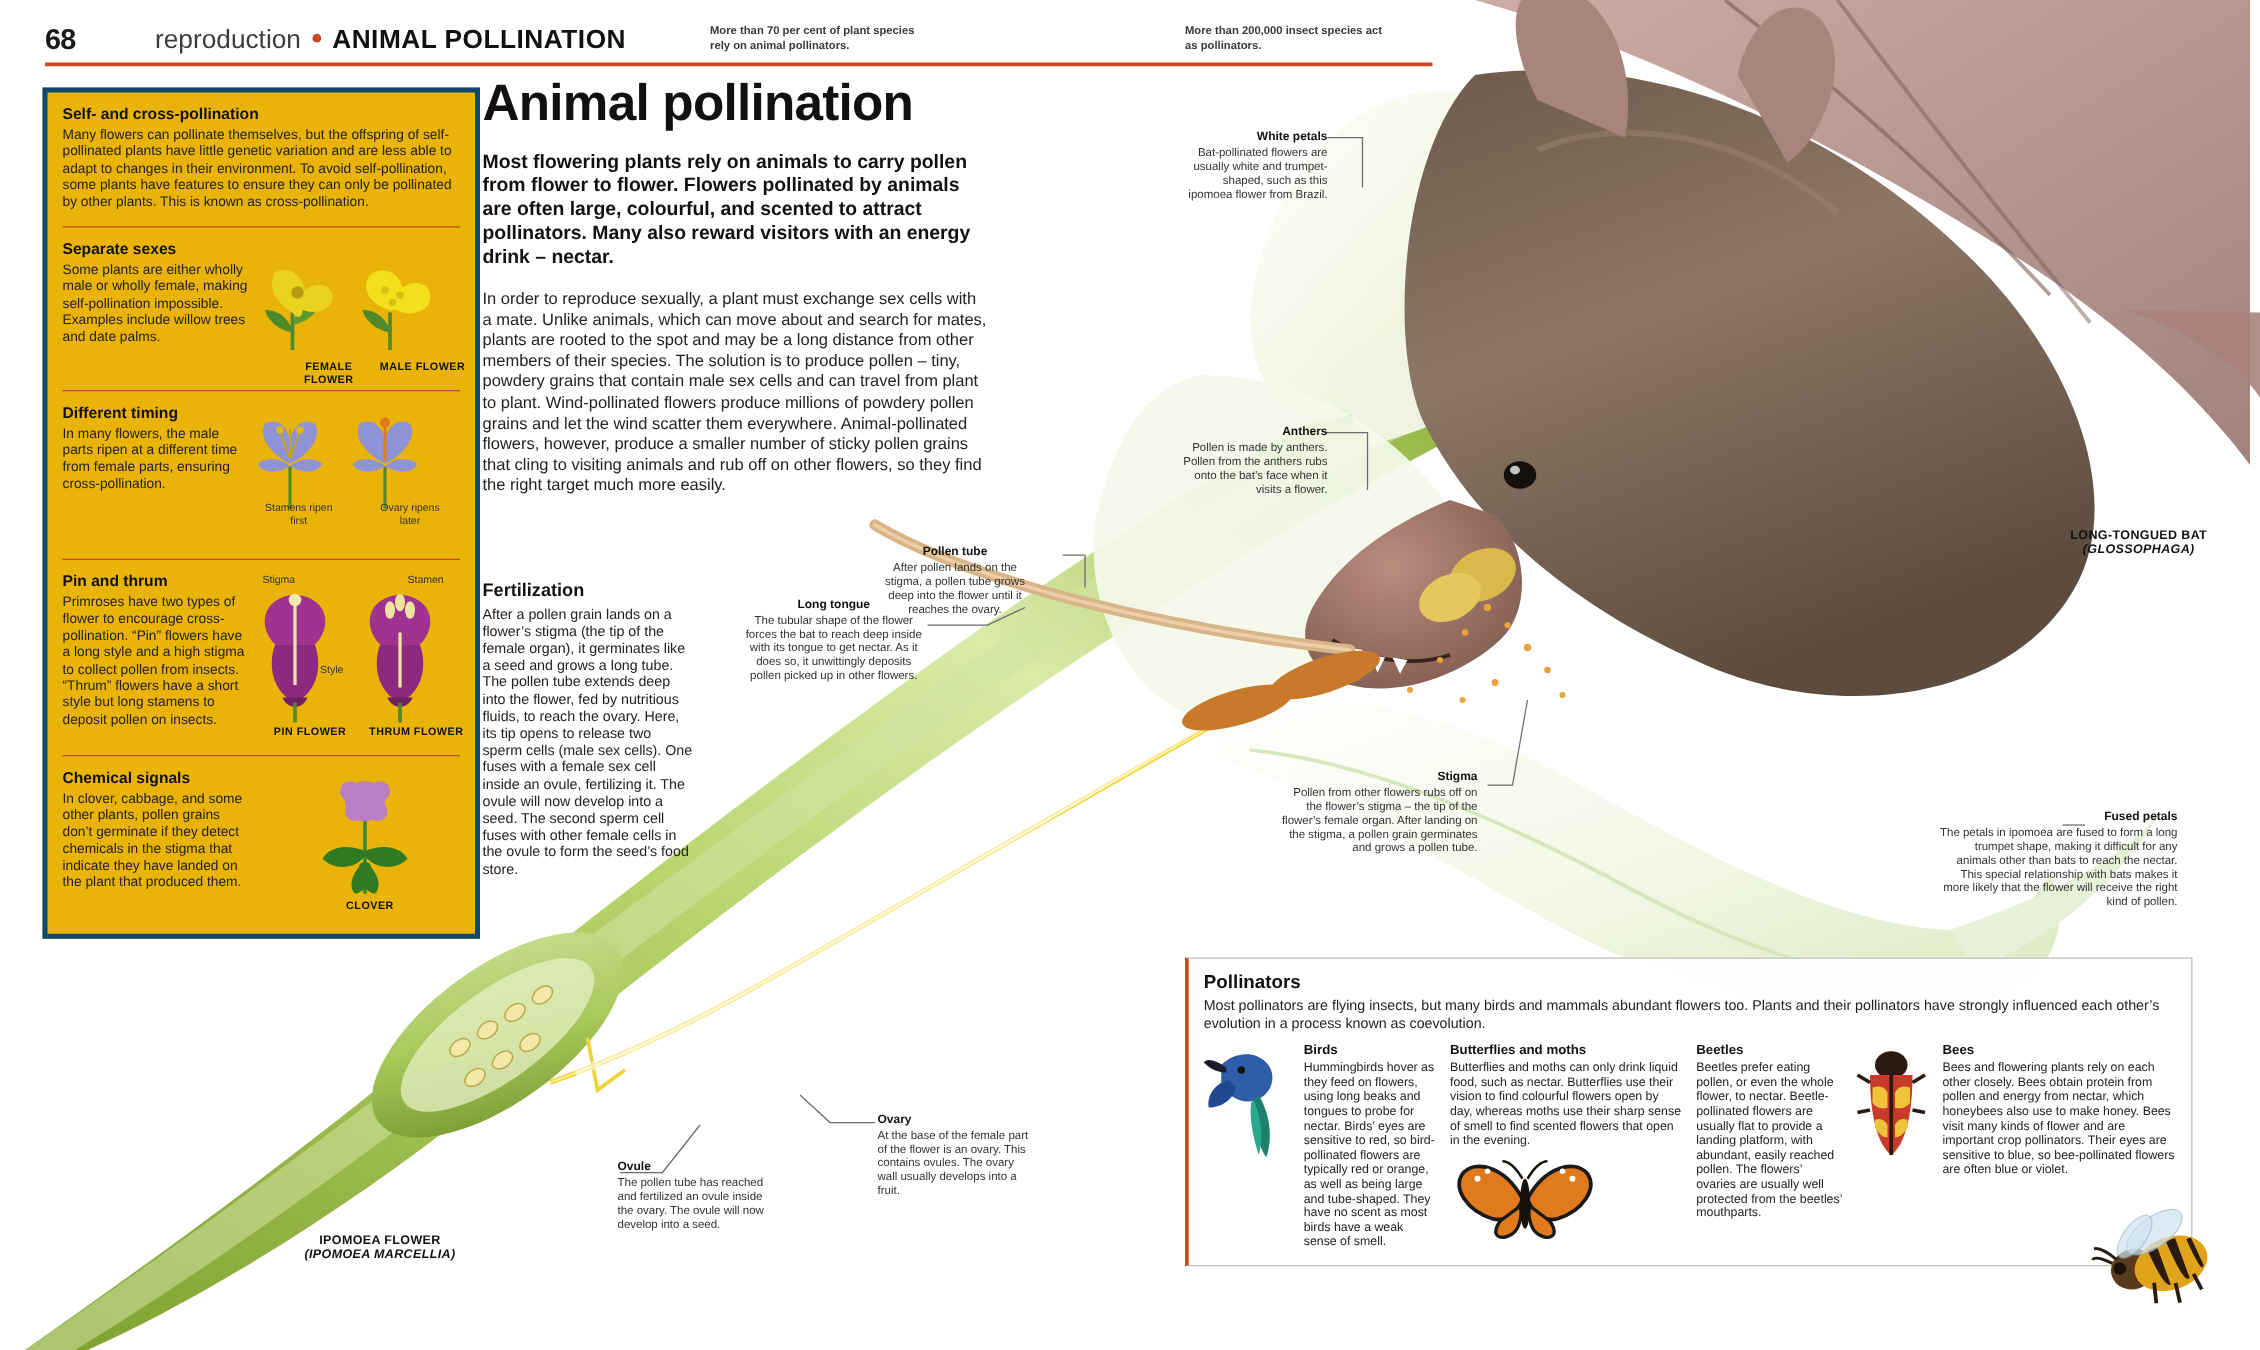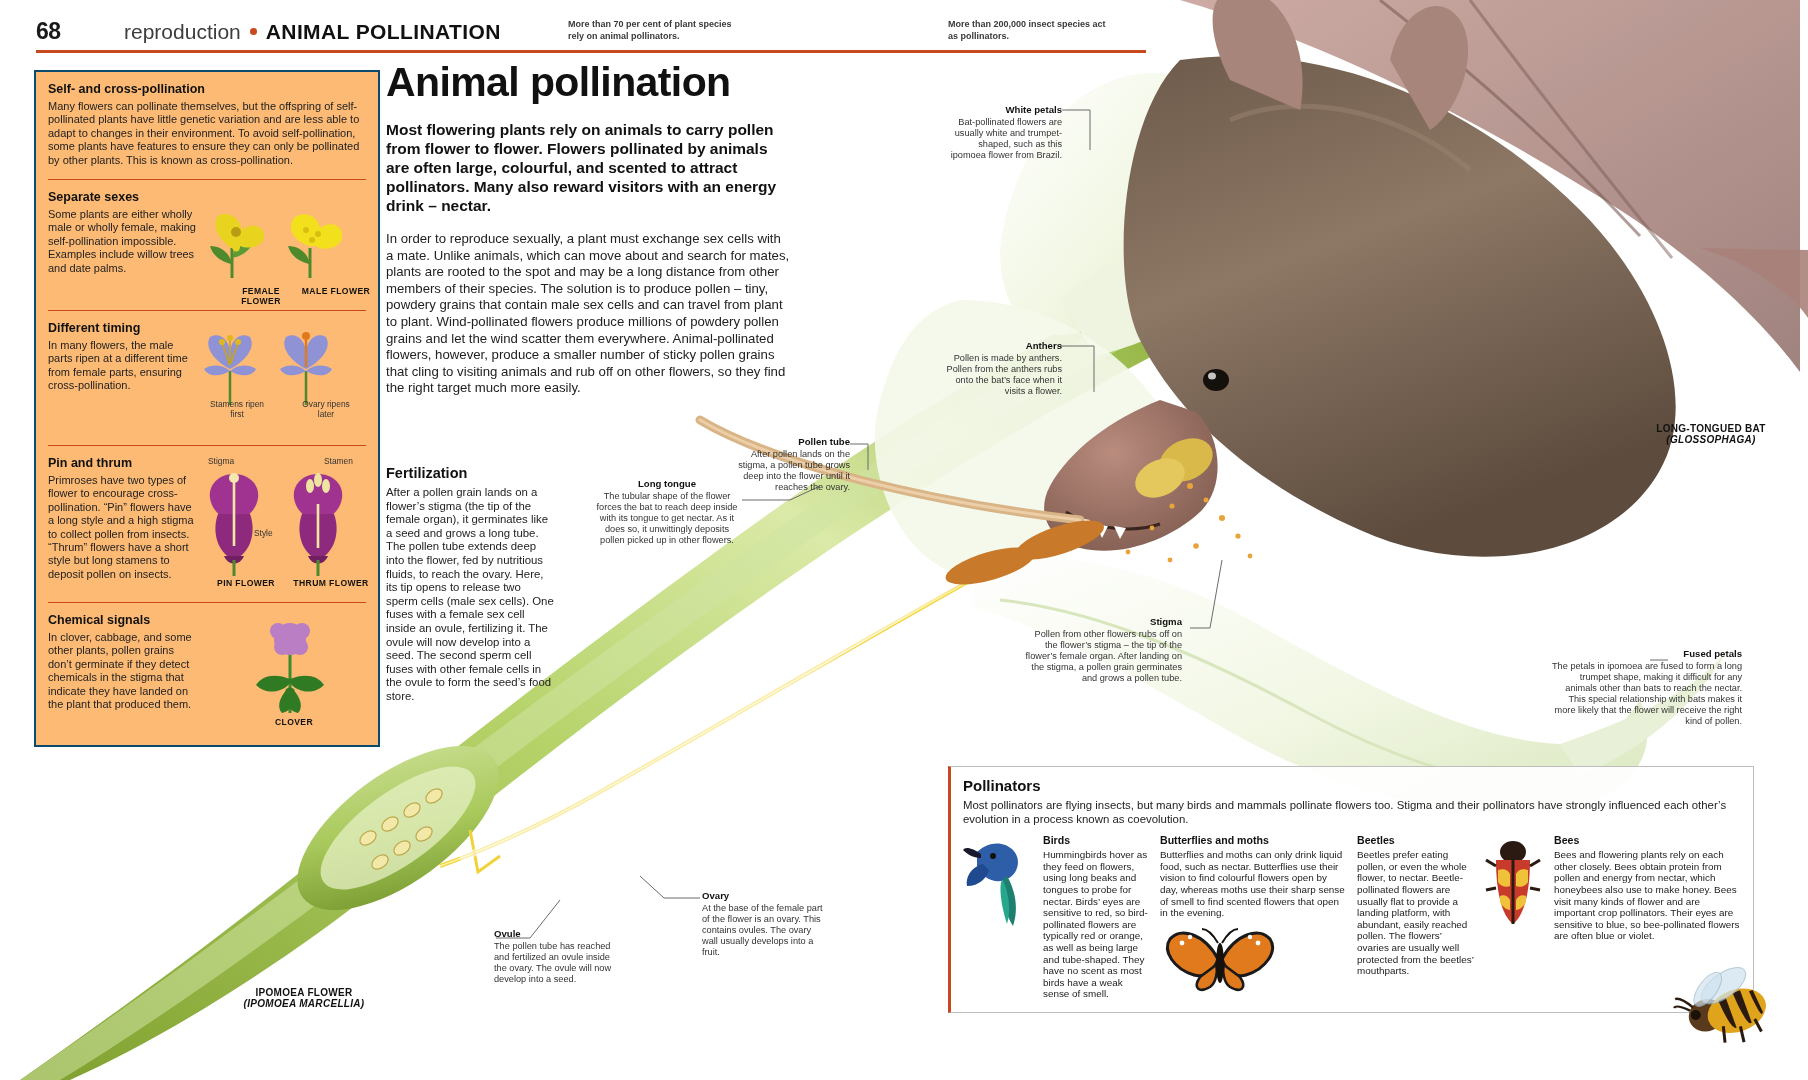--- a/index.html
+++ b/index.html
@@ -17,21 +17,21 @@
   .folio{position:absolute;left:36px;top:18px;font-size:23px;font-weight:bold;letter-spacing:-0.5px;}
   .chaptertitle{position:absolute;left:76px;top:20px;font-size:21px;color:#3d3d3d;font-weight:normal;margin-left:48px;}
   .chaptertitle .sec{color:#111;font-weight:bold;letter-spacing:0.4px;}
   .dot{display:inline-block;width:7px;height:7px;border-radius:50%;background:#c8481f;vertical-align:middle;margin:0 9px 3px 9px;}
   .rule{position:absolute;left:36px;top:50px;width:1110px;height:3px;background:#c8481f;}
   .hdrfact{position:absolute;font-size:9px;line-height:12px;color:#3a3a3a;font-weight:bold;width:170px;}
   .hf1{left:568px;top:18px;}
   .hf2{left:948px;top:18px;}
 
   
-  .leftcol{position:absolute;left:34px;top:70px;width:342px;border:2px solid #0c4a6e;background:#fdba74;padding:0;}
+  .leftcol{position:absolute;left:34px;top:70px;width:342px;border:4px solid #0c4a6e;background:#eab308;padding:0;}
   .lc-inner{padding:10px 12px 14px 12px;}
   .lc-h{font-size:12.5px;font-weight:bold;margin:0 0 4px 0;color:#111;}
   .lc-p{font-size:11px;line-height:13.4px;color:#222;margin:0;}
   .lc-div{height:1px;background:#c8481f;margin:12px 0 10px 0;}
   .blk{position:relative;}
   .blk .txt{width:150px;}
   .figbox{position:absolute;right:0;top:0;}
   .caption{font-size:8.6px;font-weight:bold;letter-spacing:0.4px;text-align:center;color:#111;}
   .minilabel{font-size:8.4px;color:#333;line-height:10px;}
 
@@ -379,21 +379,21 @@
   <div class="ann r" style="left:944px;top:104px;width:118px;">
     <span class="t">White petals</span>
     <span>Bat-pollinated flowers are usually white and trumpet-shaped, such as this ipomoea flower from Brazil.</span>
   </div>
 
   <div class="ann r" style="left:944px;top:340px;width:118px;">
     <span class="t">Anthers</span>
     <span>Pollen is made by anthers. Pollen from the anthers rubs onto the bat’s face when it visits a flower.</span>
   </div>
 
-  <div class="ann r" style="left:730px;top:436px;width:120px;">
+  <div class="ann r" style="left:704px;top:436px;width:120px;text-align:center;">
     <span class="t">Pollen tube</span>
     <span>After pollen lands on the stigma, a pollen tube grows deep into the flower until it reaches the ovary.</span>
   </div>
 
   <div class="ann c" style="left:592px;top:478px;width:150px;">
     <span class="t">Long tongue</span>
     <span>The tubular shape of the flower forces the bat to reach deep inside with its tongue to get nectar. As it does so, it unwittingly deposits pollen picked up in other flowers.</span>
   </div>
 
   <div class="ann r" style="left:1020px;top:616px;width:162px;">
@@ -421,21 +421,21 @@
     <i>(GLOSSOPHAGA)</i>
   </div>
   <div class="photocap" style="left:222px;top:988px;width:164px;">
     <span>IPOMOEA FLOWER</span><br>
     <i>(IPOMOEA MARCELLIA)</i>
   </div>
 
   <div class="poll">
     <div class="poll-in">
       <h3>Pollinators</h3>
-      <p class="lead">Most pollinators are flying insects, but many birds and mammals pollinate flowers too. Stigma and their pollinators have strongly influenced each other’s evolution in a process known as coevolution.</p>
+      <p class="lead">Most pollinators are flying insects, but many birds and mammals abundant flowers too. Plants and their pollinators have strongly influenced each other’s evolution in a process known as coevolution.</p>
       <div class="pcols">
         <div class="pcol">
           <div style="display:flex;gap:6px;">
             <svg width="74" height="96" viewBox="0 0 74 96" style="flex:none;margin-top:2px;">
               <path d="M14,16 C24,6 40,4 50,14 C58,22 56,36 46,42 C34,50 18,42 14,30 Z" fill="#2f5ea8"></path>
               <path d="M20,28 C10,30 2,40 4,50 C16,50 24,42 26,34 Z" fill="#1f4a8f"></path>
               <path d="M44,40 C52,54 56,72 50,90 C42,78 38,58 40,44 Z" fill="#1d7f6e"></path>
               <path d="M40,44 C46,58 48,74 44,88 C40,76 36,58 38,46 Z" fill="#27a88c"></path>
               <path d="M18,18 C10,12 2,10 0,14 C6,20 12,22 18,22 Z" fill="#1a1a2e"></path>
               <circle cx="30" cy="20" r="3" fill="#111"></circle>

